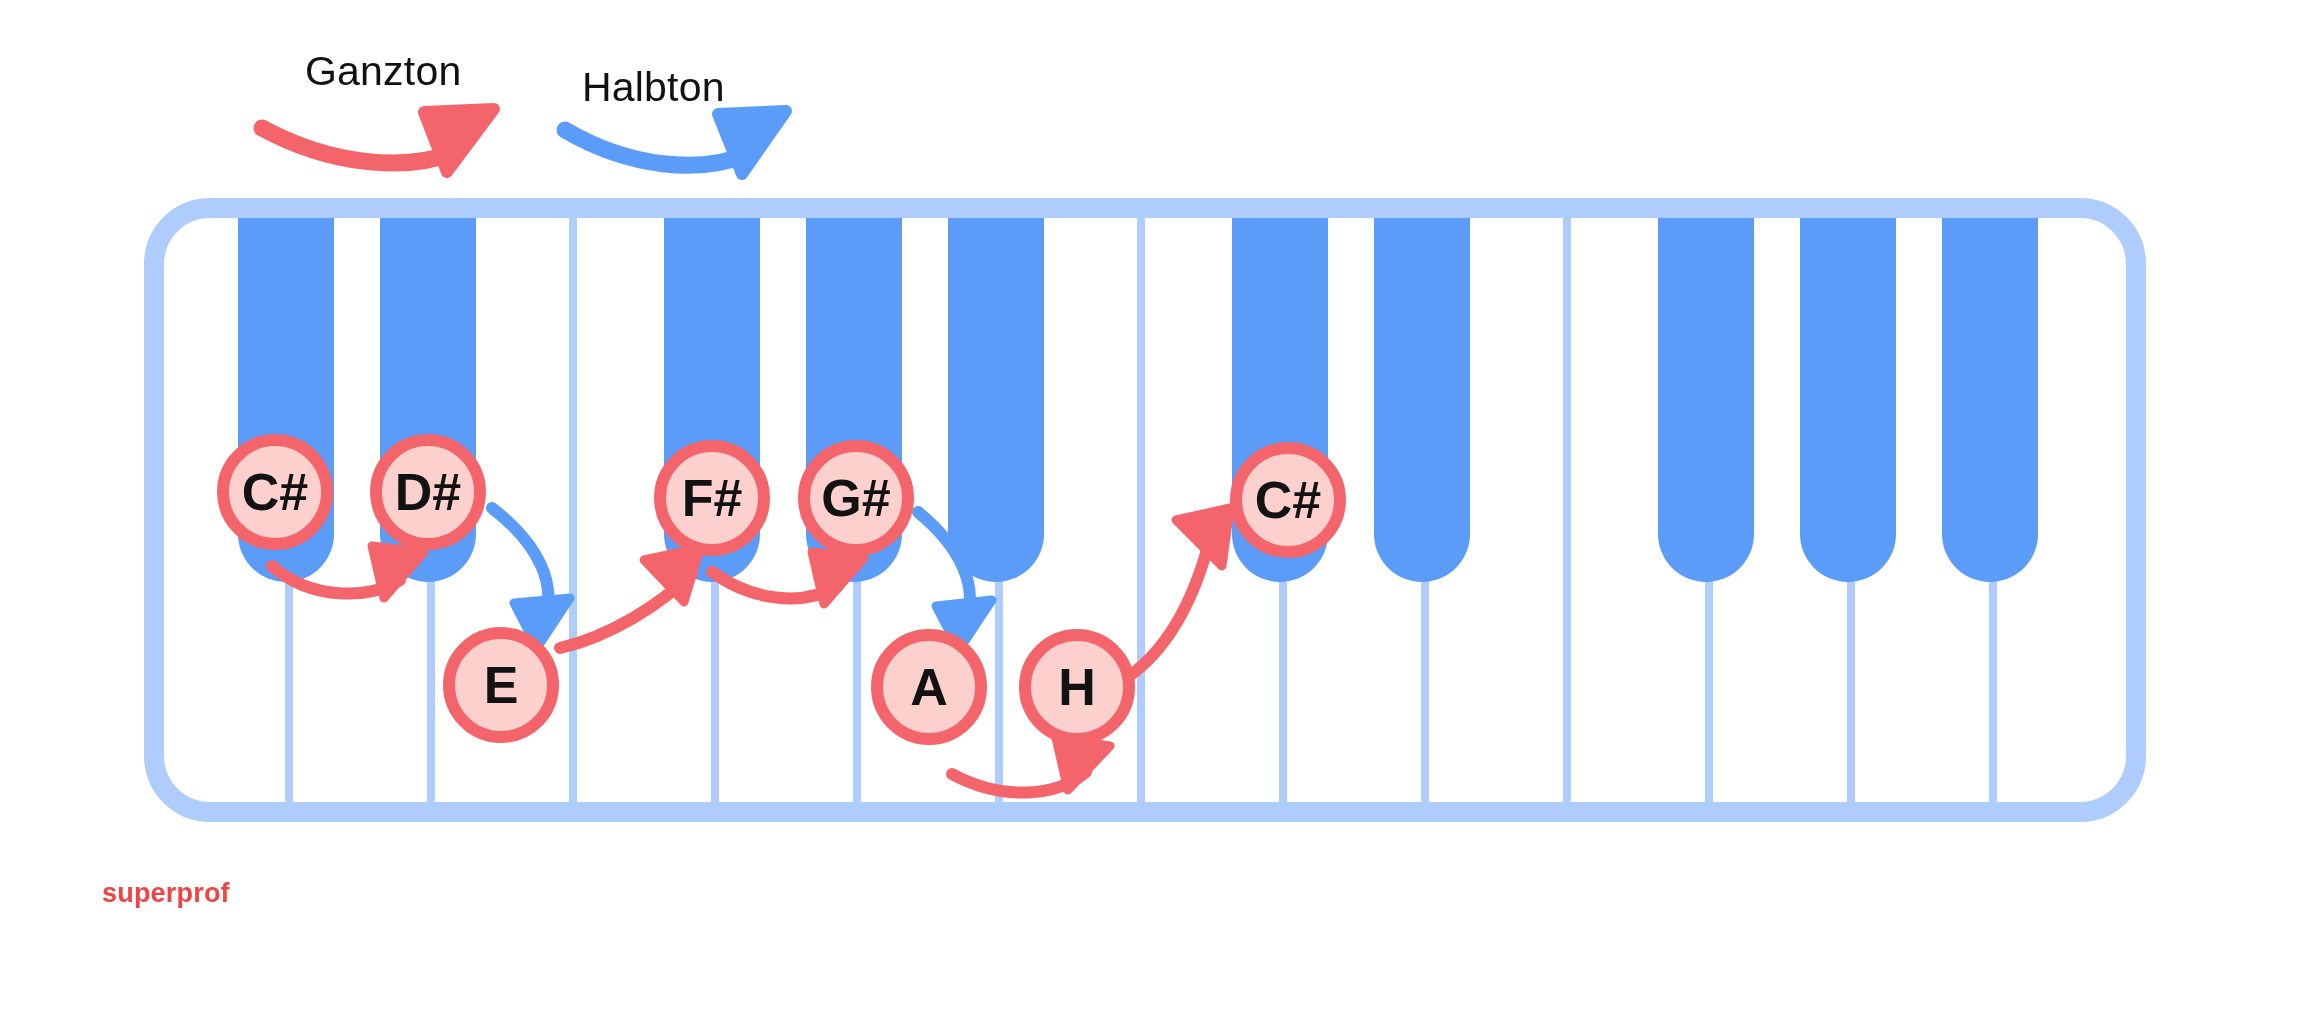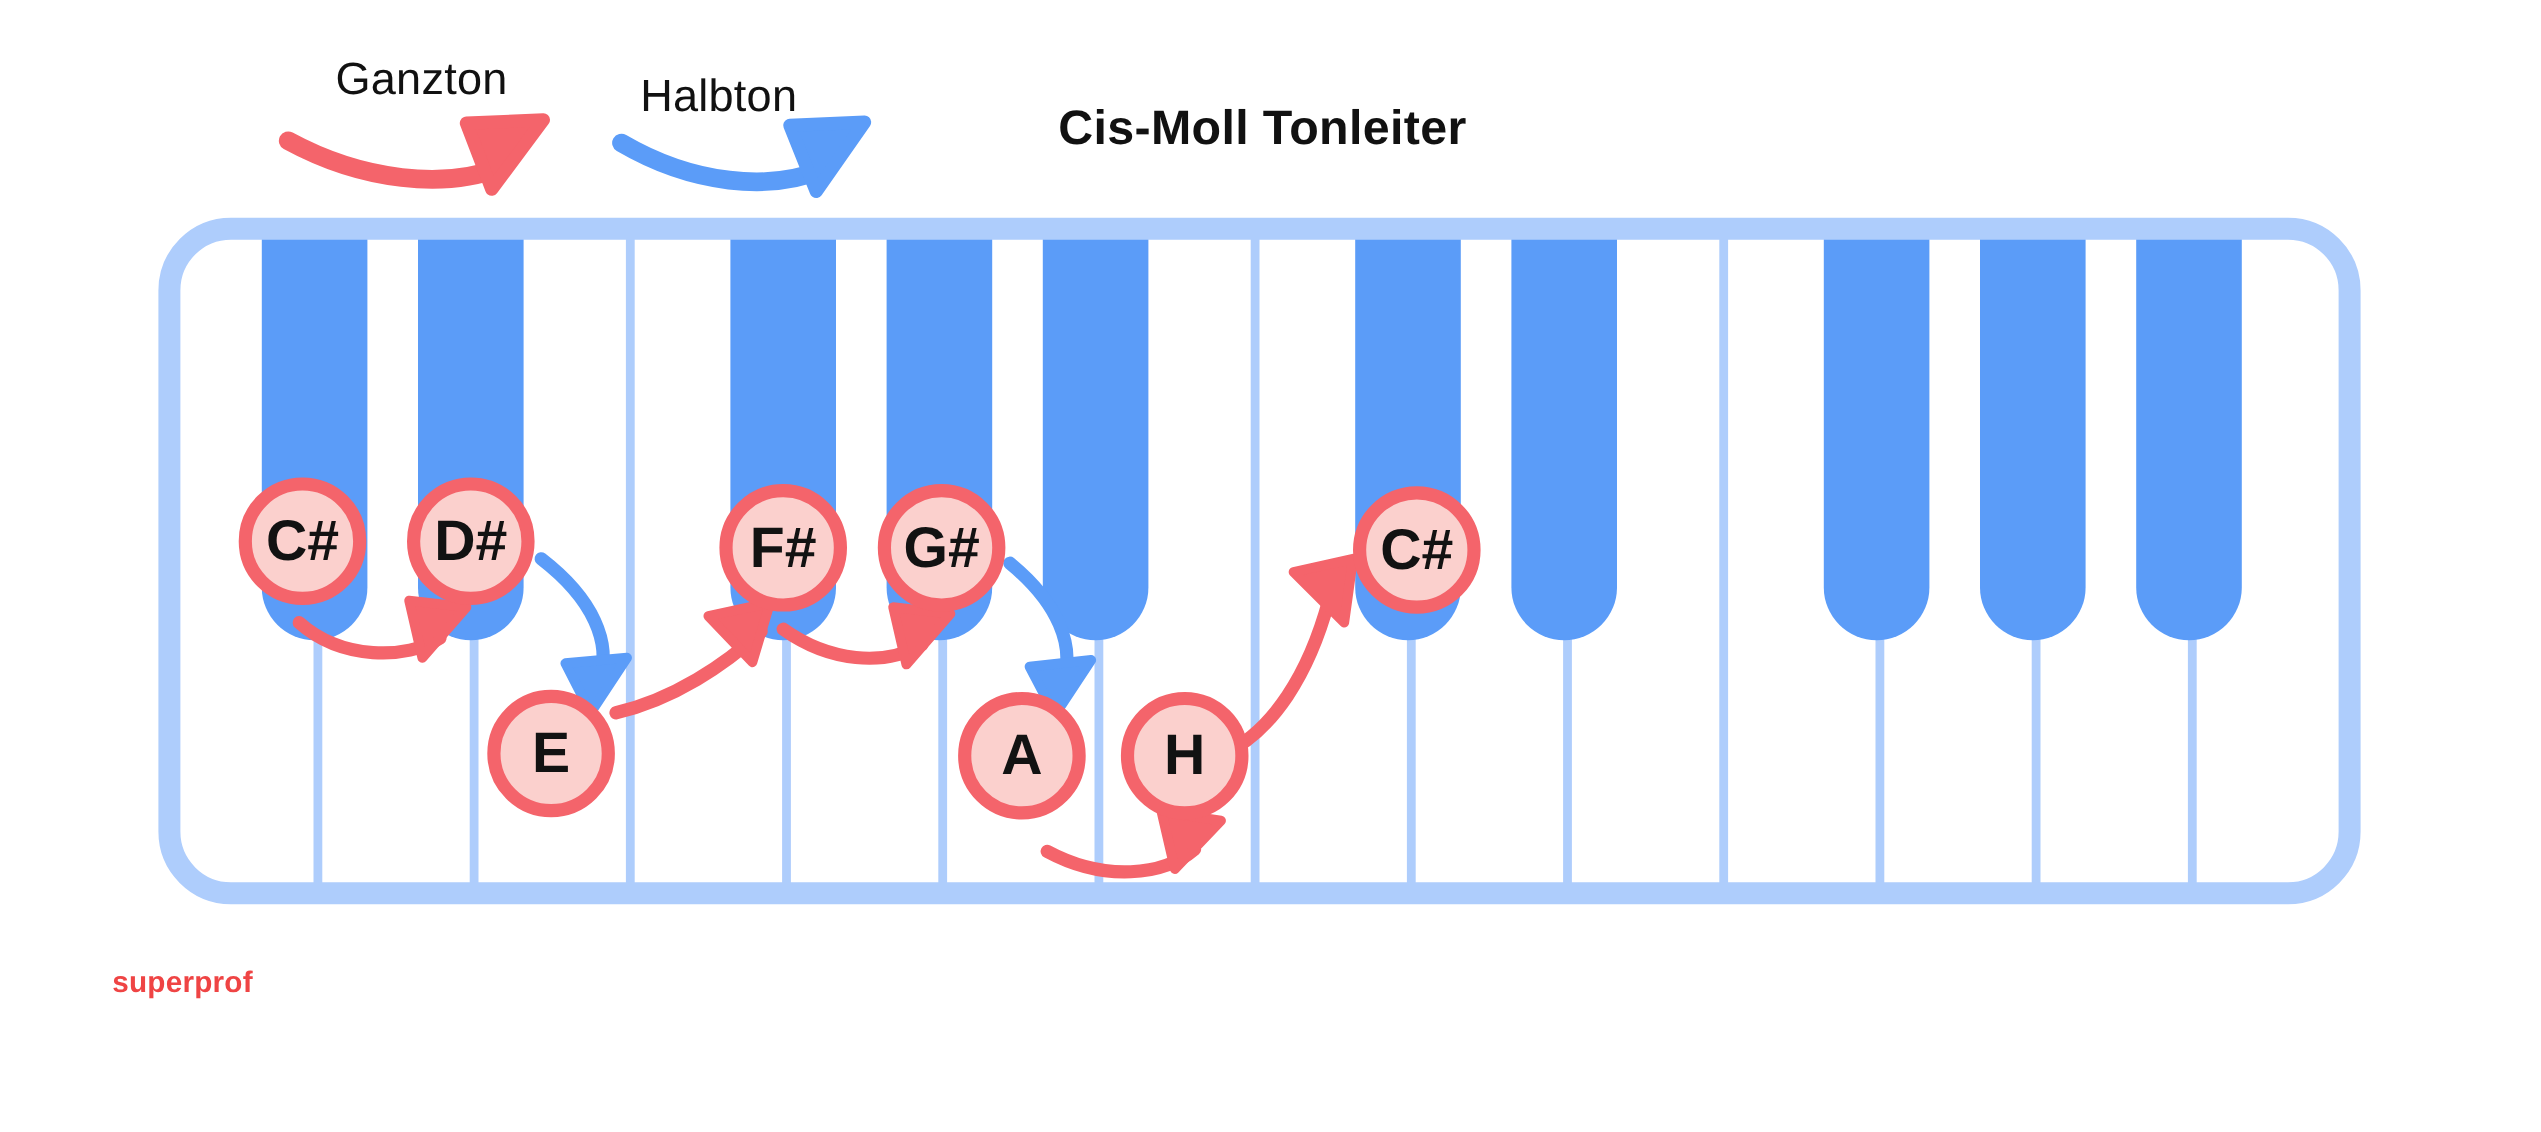--- a/index.html
+++ b/index.html
@@ -35,21 +35,20 @@
   }
 </style>
 </head>
 <body>
 
 <div id="stage">
 
   <div class="lbl legend-text" style="left:305px;top:48px;">Ganzton</div>
   <div class="lbl legend-text" style="left:582px;top:64px;">Halbton</div>
 
-  <div class="lbl title-text" style="left:962px;top:92px;">Cis-Moll Tonleiter</div>
 
   <svg class="board" width="2310" height="1029" viewBox="0 0 2310 1029">
 
     <defs>
       <clipPath id="boardClip">
         <rect x="154" y="208" width="1982" height="604" rx="56" ry="56"></rect>
       </clipPath>
     </defs>
 
     <g>

